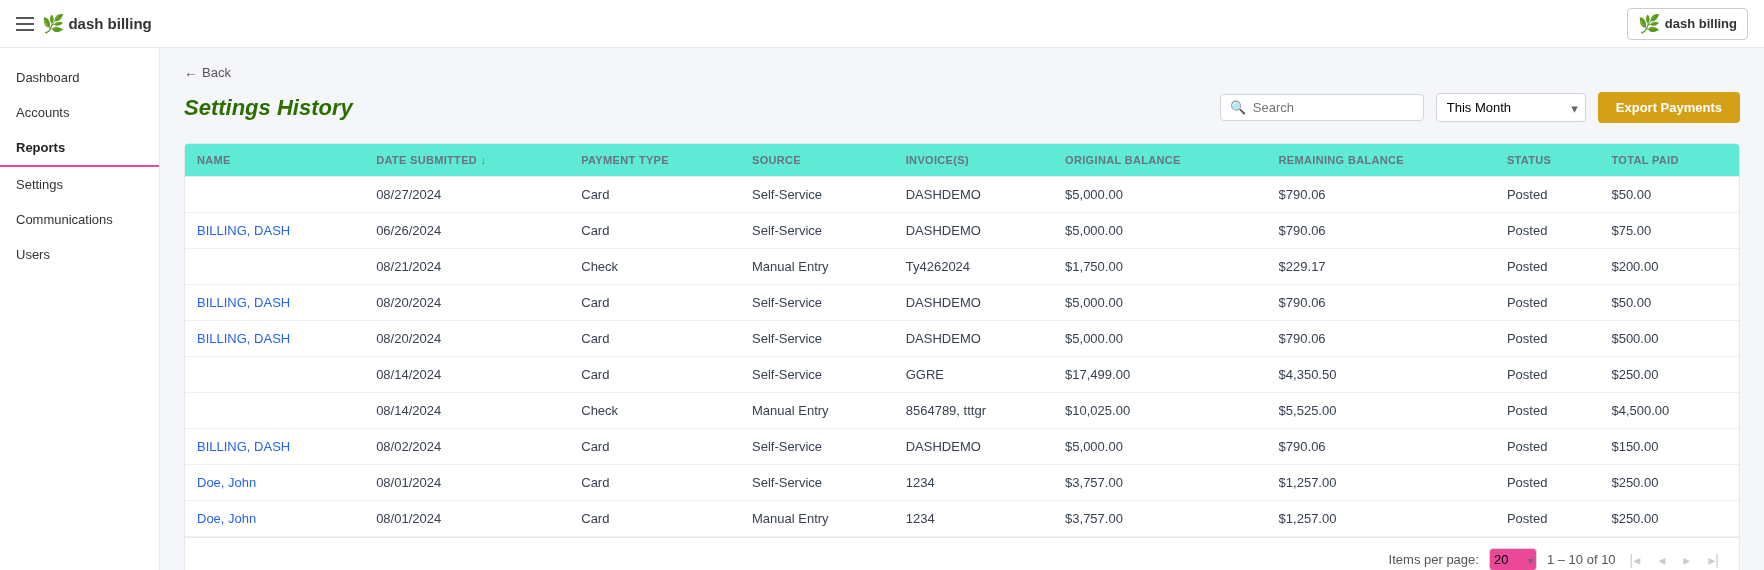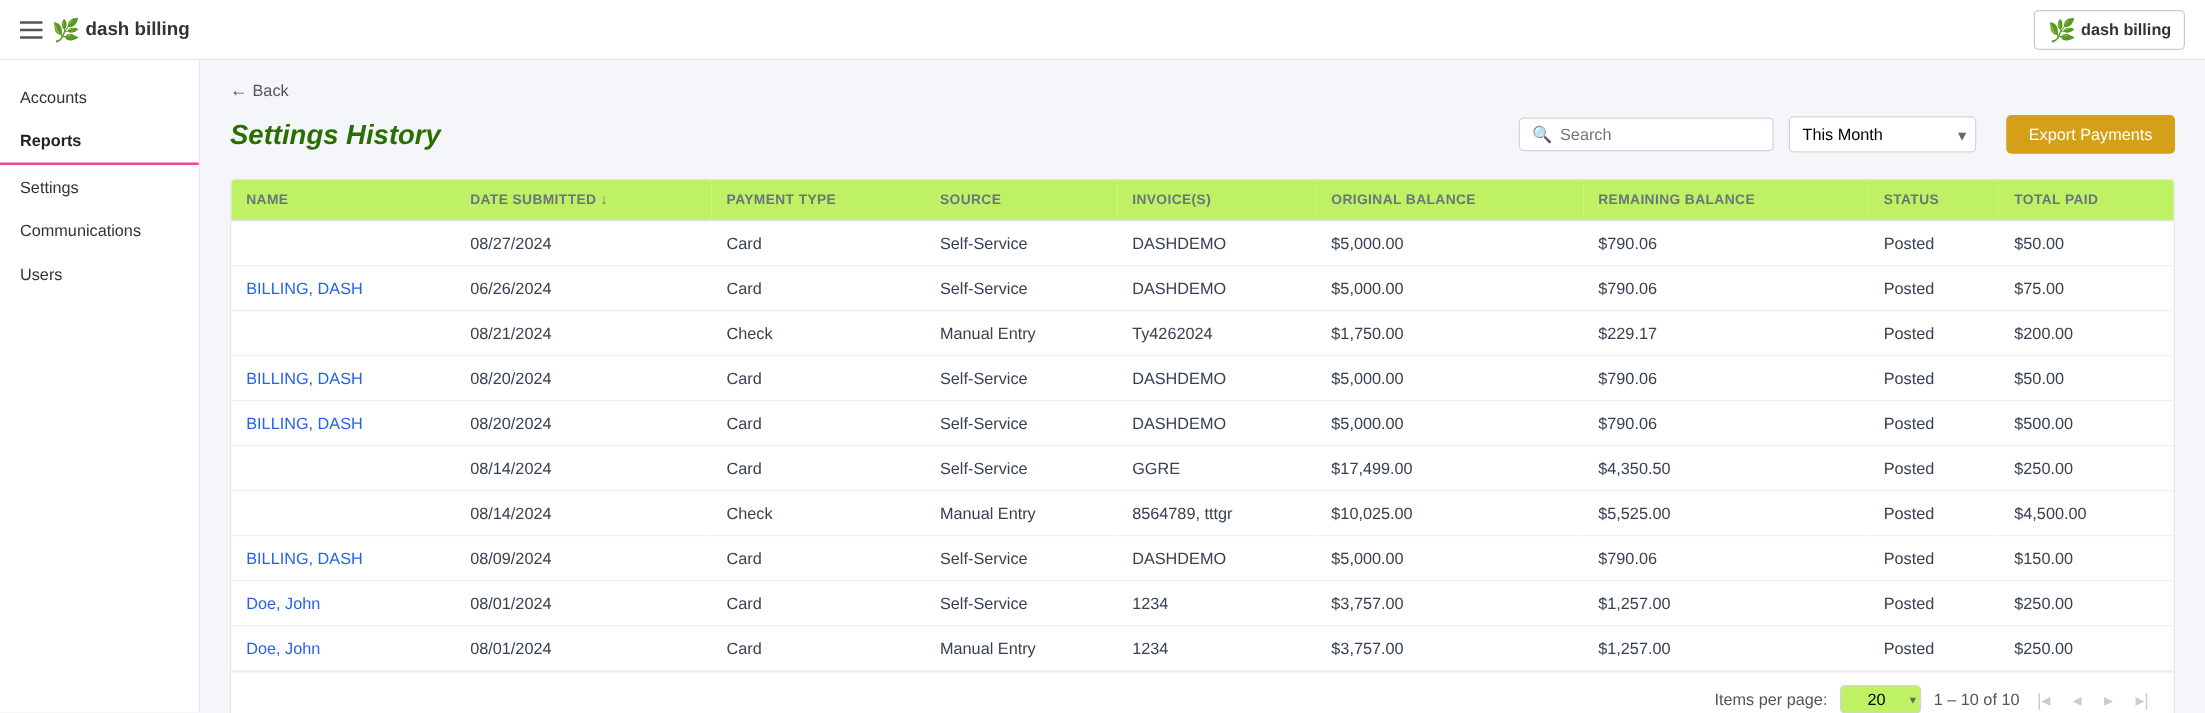--- a/index.html
+++ b/index.html
@@ -101,38 +101,37 @@
       pointer-events: none; color: #666;
     }
 
     .export-btn {
       background: #d4a017;
       color: #fff;
       border: none;
       border-radius: 4px;
       padding: 8px 18px;
       font-size: 13px;
-      font-weight: 400;
+      font-weight: 700;
       cursor: pointer;
-      margin-left: 12px;
     }
 
     
     .table-container {
       background: #fff;
       border: 1px solid #e5e7eb;
       border-radius: 4px;
       overflow: hidden;
     }
     table {
       width: 100%;
       border-collapse: collapse;
     }
     thead tr {
-      background: #bef264;
+      background: #5eead4;
       border-bottom: 1px solid #e5e7eb;
     }
     thead th {
       text-align: left;
       padding: 10px 12px;
       font-size: 11px;
       font-weight: 600;
       color: #6b7280;
       text-transform: uppercase;
       letter-spacing: 0.03em;
@@ -155,24 +154,24 @@
       justify-content: flex-end;
       padding: 10px 16px;
       gap: 10px;
       background: #fff;
       border-top: 1px solid #e5e7eb;
       font-size: 13px;
       color: #555;
     }
     .page-count-select {
       border: 1px solid #d1d5db; border-radius: 4px;
-      padding: 3px 20px 3px 21px;
+      padding: 3px 20px 3px 4px;
       font-size: 13px;
       appearance: none;
-      background: #bef264;
+      background: #ec4899;
       cursor: pointer;
     }
     .page-count-wrap { position: relative; display: inline-block; }
     .page-count-wrap::after {
       content: '▾';
       position: absolute; right: 4px; top: 50%; transform: translateY(-50%);
       pointer-events: none; font-size: 10px; color: #666;
     }
     .page-nav-btn {
       background: none; border: none; cursor: pointer; font-size: 14px; color: #555; padding: 2px 4px;
@@ -198,20 +197,23 @@
     <div class="top-nav-brand">
       <span class="logo-leaf">🌿</span>
       <span>dash billing</span>
     </div>
   </div>
 </div>
 
 <div class="layout">
 
   <div class="sidebar">
+    <div class="sidebar-item">
+      <span>Dashboard</span>
+    </div>
     <div class="sidebar-item">
       <span>Accounts</span>
     </div>
     <div class="sidebar-item active">
       <span>Reports</span>
     </div>
     <div class="sidebar-item">
       <span>Settings</span>
     </div>
     <div class="sidebar-item">
@@ -339,21 +341,21 @@
                 <td>Check</td>
                 <td>Manual Entry</td>
                 <td>8564789, tttgr</td>
                 <td>$10,025.00</td>
                 <td>$5,525.00</td>
                 <td>Posted</td>
                 <td>$4,500.00</td>
               </tr>
               <tr>
                 <td class="link-cell">BILLING, DASH</td>
-                <td>08/09/2024</td>
+                <td>08/02/2024</td>
                 <td>Card</td>
                 <td>Self-Service</td>
                 <td>DASHDEMO</td>
                 <td>$5,000.00</td>
                 <td>$790.06</td>
                 <td>Posted</td>
                 <td>$150.00</td>
               </tr>
               <tr>
                 <td class="link-cell">Doe, John</td>

